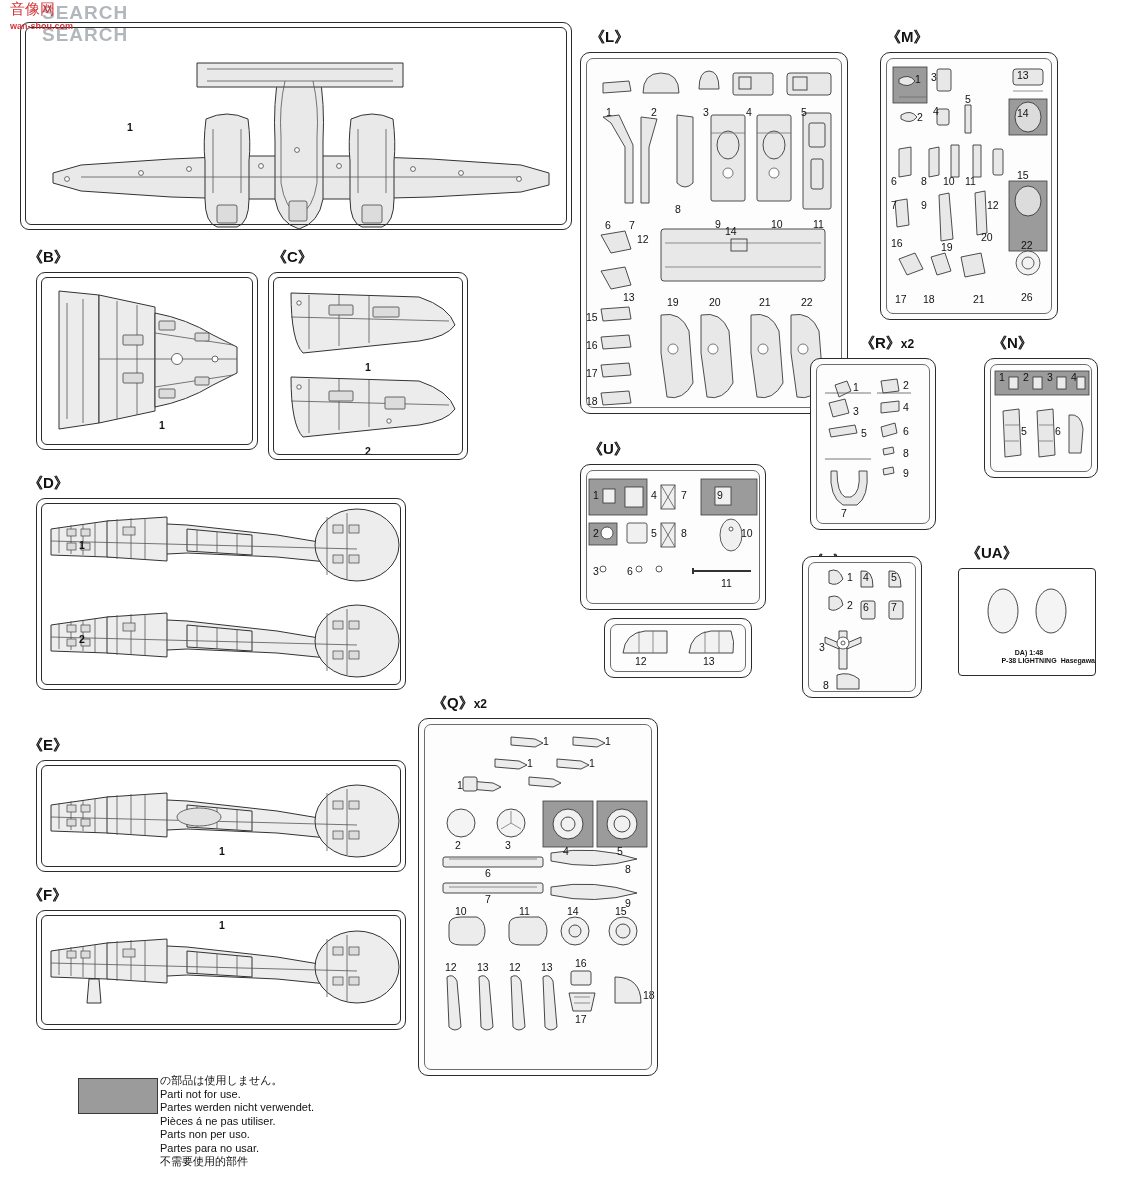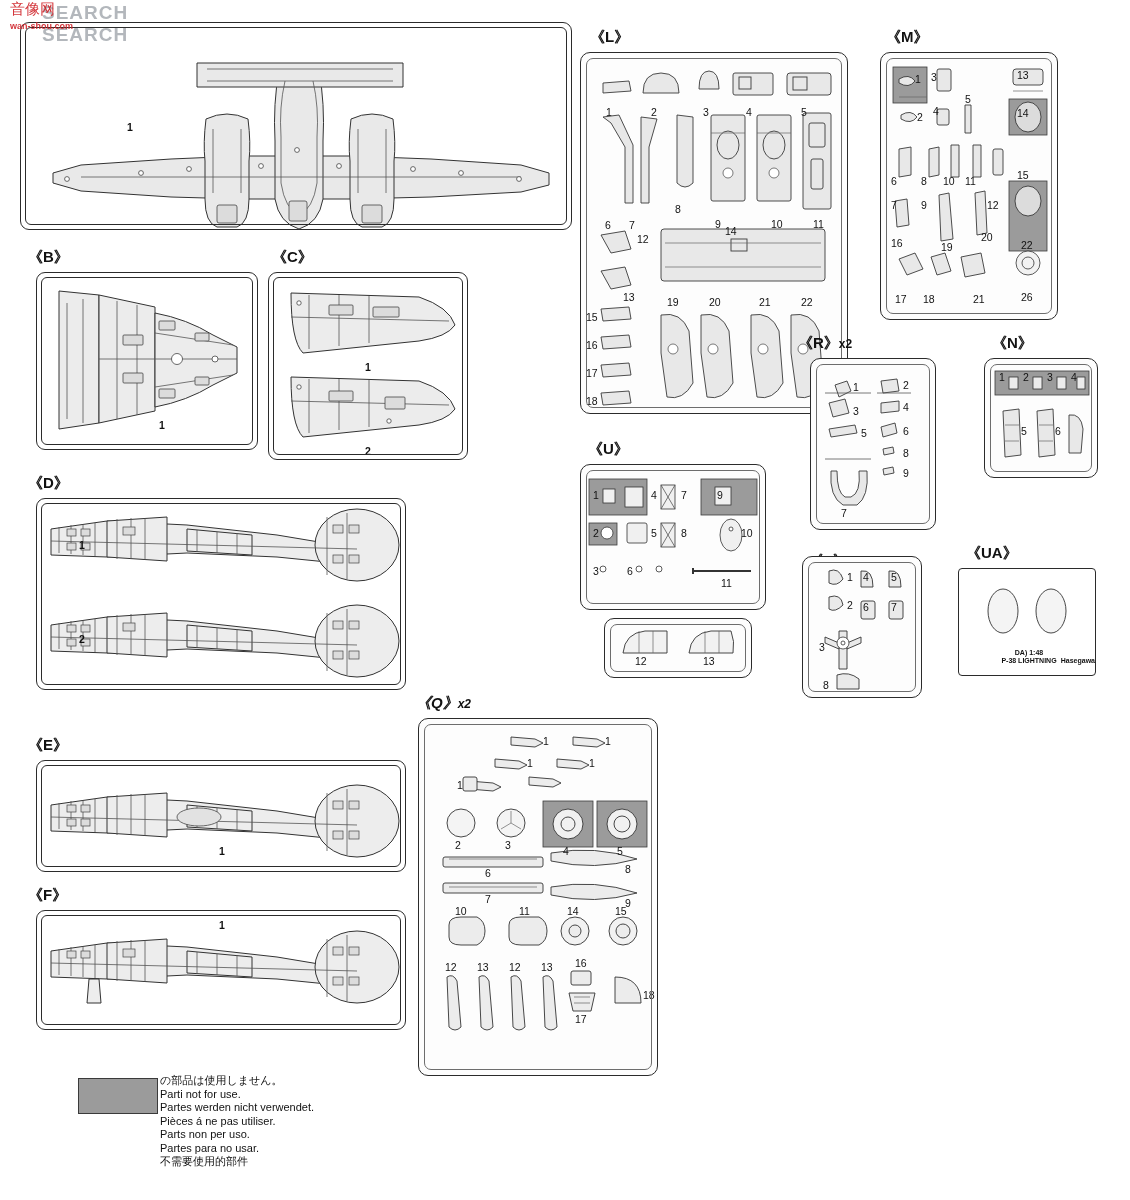--- a/index.html
+++ b/index.html
@@ -536,21 +536,21 @@
     <div class="num" style="left:10px; top:184px;">16</div>
     <div class="num" style="left:14px; top:240px;">17</div>
     <div class="num" style="left:42px; top:240px;">18</div>
     <div class="num" style="left:60px; top:188px;">19</div>
     <div class="num" style="left:100px; top:178px;">20</div>
     <div class="num" style="left:92px; top:240px;">21</div>
     <div class="num" style="left:140px; top:186px;">22</div>
     <div class="num" style="left:140px; top:238px;">26</div>
   </div>
 
-  <div class="label" style="left:798px; top:334px;">
+  <div class="label" style="left:860px; top:334px;">
     <span>《R》</span><span class="x">x2</span>
   </div>
   <div class="sprue" style="left:810px; top:358px; width:126px; height:172px;">
     <div class="dwg">
       <svg width="126" height="172" viewBox="0 0 126 172">
         <g fill="#e8e8e8" stroke="#3a3a3a" stroke-width="0.9">
           <path d="M24 26 L36 22 L40 32 L28 38 Z"></path>
           <path d="M70 22 L86 20 L88 32 L72 34 Z"></path>
           <path d="M18 44 L34 40 L38 54 L22 58 Z"></path>
           <path d="M70 44 L88 42 L88 52 L70 54 Z"></path>
@@ -701,21 +701,21 @@
       <svg width="136" height="106" viewBox="0 0 136 106">
         <ellipse cx="44" cy="42" rx="15" ry="22" fill="#f4f4f4" stroke="#333" stroke-width="0.9"></ellipse>
         <ellipse cx="92" cy="42" rx="15" ry="22" fill="#f4f4f4" stroke="#333" stroke-width="0.9"></ellipse>
       </svg>
     </div>
     <div class="decal-text" style="left:30px; top:80px; width:80px;">DA) 1:48</div>
     <div class="decal-text" style="left:20px; top:88px; width:100px;">P-38 LIGHTNING</div>
     <div class="decal-text" style="left:96px; top:88px; width:40px; text-align:right;">Hasegawa</div>
   </div>
 
-  <div class="label" style="left:416px; top:694px;font-style:italic;">
+  <div class="label" style="left:432px; top:694px;">
     <span>《Q》</span><span class="x">x2</span>
   </div>
   <div class="sprue" style="left:418px; top:718px; width:240px; height:358px;">
     <div class="dwg">
       <svg width="240" height="358" viewBox="0 0 240 358">
         <g fill="#ececec" stroke="#333" stroke-width="0.9">
 
           <path d="M92 18 L116 20 L124 24 L116 28 L92 26 Z"></path>
           <path d="M154 18 L178 20 L186 24 L178 28 L154 26 Z"></path>
           <path d="M76 40 L100 42 L108 46 L100 50 L76 48 Z"></path>

